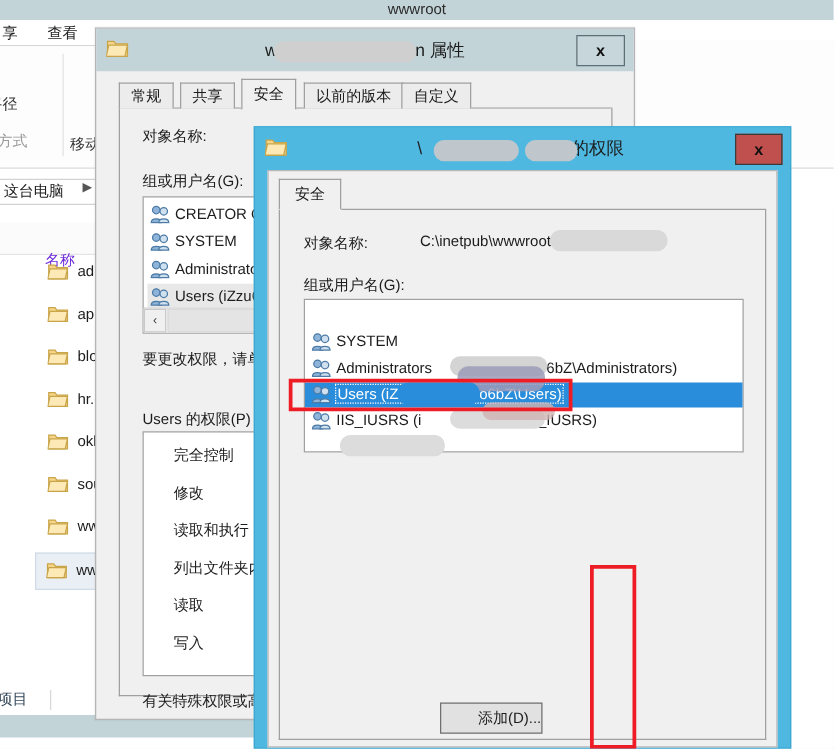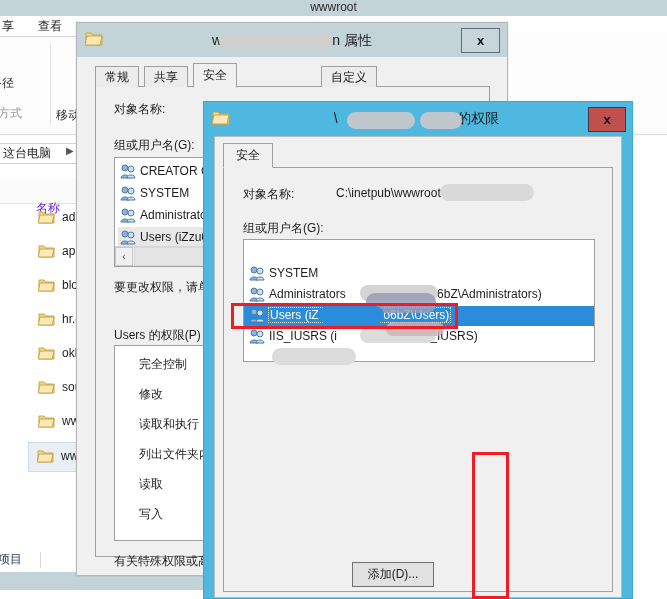--- a/index.html
+++ b/index.html
@@ -255,21 +255,21 @@
   .f-listrow.selected .utx {
     color: #ffffff; outline: 1px dotted #ffffff; padding: 0 1px;
   }
 
   .btn {
     position: absolute; height: 25px;
     background: #e1e1e1; border: 1px solid #707070;
     font-size: 12px; color: #1c1c1c; line-height: 23px; text-align: center;
     cursor: pointer; white-space: nowrap;
   }
-  .btn-add { left: 128px; top: 394px; width: 82px; }
+  .btn-add { left: 128px; top: 394px; width: 82px; text-align: right; }
   .btn-del { left: 222px; top: 394px; width: 82px; }
 
   
   .blob { position: absolute; border-radius: 9px; pointer-events: none; }
 
   
   .redbox {
     position: absolute; border: 3px solid #ee1c25; pointer-events: none; z-index: 60;
   }
   .rb-user { left: 231px; top: 303px; width: 227px; height: 26px; }
@@ -396,20 +396,21 @@
       </div>
       <div class="blob" style="left:142px; top:10px; width:114px; height:17px; background:#cfcfcf;"></div>
       <div class="props-close">x</div>
     </div>
 
     <div class="props-inner">
       <div class="tabstrip">
         <div class="tab" style="left:0px">常规</div>
         <div class="tab" style="left:49px">共享</div>
         <div class="tab active" style="left:98px">安全</div>
+        <div class="tab" style="left:148px">以前的版本</div>
         <div class="tab" style="left:226px">自定义</div>
       </div>
 
       <div class="tabpage">
         <div class="p-lbl p-objname-lbl">对象名称:</div>
         <div class="p-lbl p-objname-val">C</div>
         <div class="p-lbl p-group-lbl">组或用户名(G):</div>
 
         <div class="p-listbox">
           <div class="p-listrow" style="top:3px">

